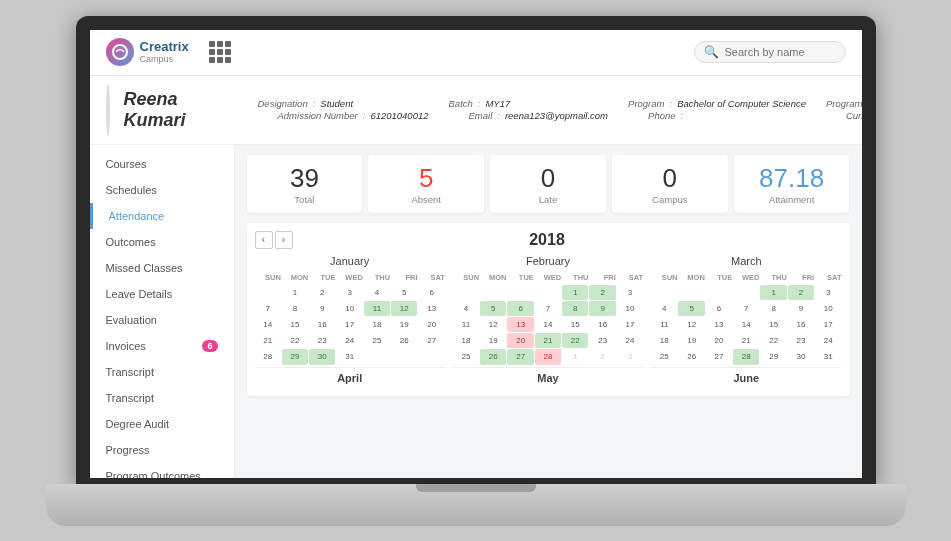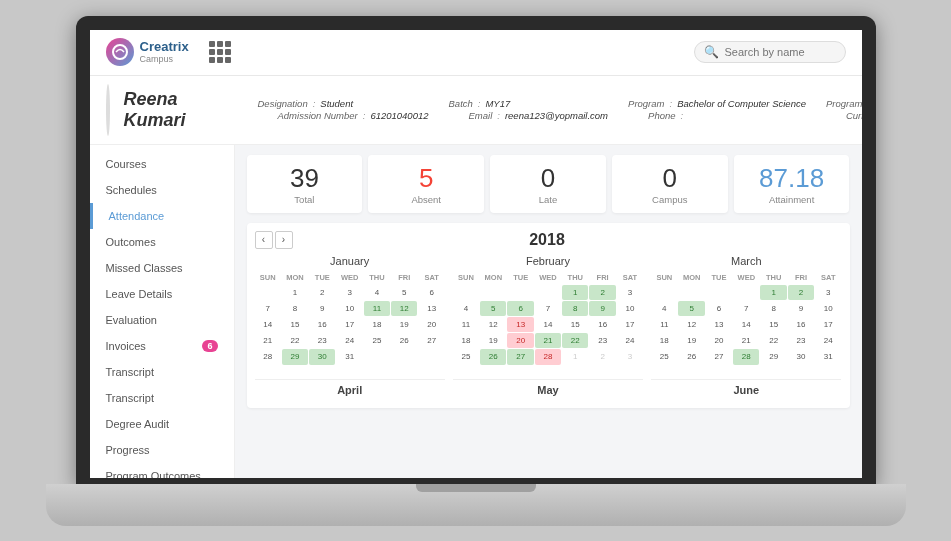--- a/index.html
+++ b/index.html
@@ -279,21 +279,21 @@
       font-weight: normal;
       color: #444;
       margin-bottom: 4px;
     }
     .cal-grid {
       display: grid;
       grid-template-columns: repeat(7, 1fr);
       gap: 1px;
     }
     .cal-day-header {
-      text-align: center;
+      text-align: right;
       font-size: 7.5px;
       color: #999;
       font-weight: bold;
       padding: 2px 0;
     }
     .cal-day {
       text-align: center;
       font-size: 8px;
       padding: 2px 1px;
       color: #555;
@@ -302,21 +302,21 @@
     }
     .cal-day.empty { color: #ccc; }
     .cal-day.present { background: #c8e6c9; color: #2e7d32; }
     .cal-day.absent { background: #ffcdd2; color: #c62828; }
     .cal-day.other-month { color: #ccc; }
 
     .months-row-label {
       display: grid;
       grid-template-columns: repeat(3, 1fr);
       gap: 8px;
-      margin-top: 14px;
+      margin-top: 2px;
     }
     .month-label-cell {
       text-align: center;
       font-size: 11px;
       font-weight: bold;
       color: #444;
       padding: 4px;
       border-top: 1px solid #eee;
     }
   </style>

